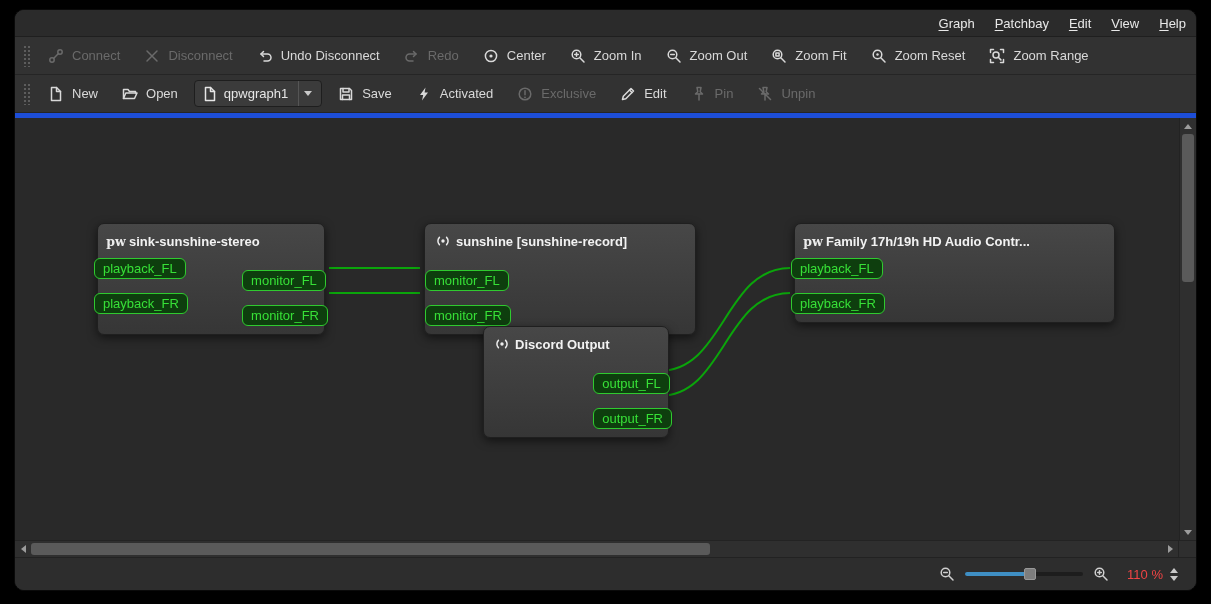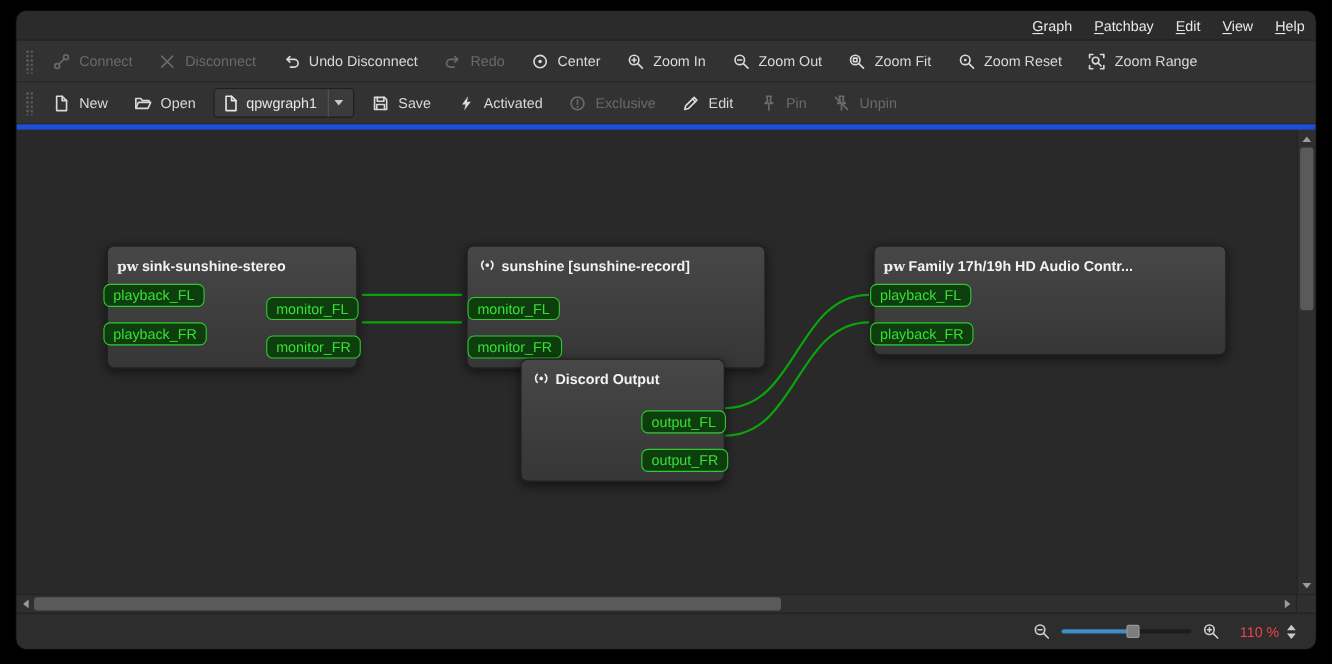--- a/index.html
+++ b/index.html
@@ -332,21 +332,21 @@
             <span class="node-title">Family 17h/19h HD Audio Contr...</span>
           </div>
           <div class="node-ports">
             <div class="pcol in">
               <div class="port">playback_FL</div>
               <div class="port">playback_FR</div>
             </div>
             <div class="pcol out"></div>
           </div>
         </div>
-        <div class="node" style="left: 458px; top: 208px; width: 186px;">
+        <div class="node" style="left: 468px; top: 208px; width: 186px;">
           <div class="node-header">
             <span class="node-icon">
               <svg viewBox="0 0 16 16" width="16" height="16" fill="none" stroke="currentColor" stroke-width="1.5" stroke-linecap="round" stroke-linejoin="round">
                 <circle cx="8" cy="8" r="1.7" fill="currentColor" stroke="none"></circle>
                 <path d="M4.4 4.4a5.1 5.1 0 0 0 0 7.2M11.6 4.4a5.1 5.1 0 0 1 0 7.2"></path>
               </svg>
             </span>
             <span class="node-title">Discord Output</span>
           </div>
           <div class="node-ports">

